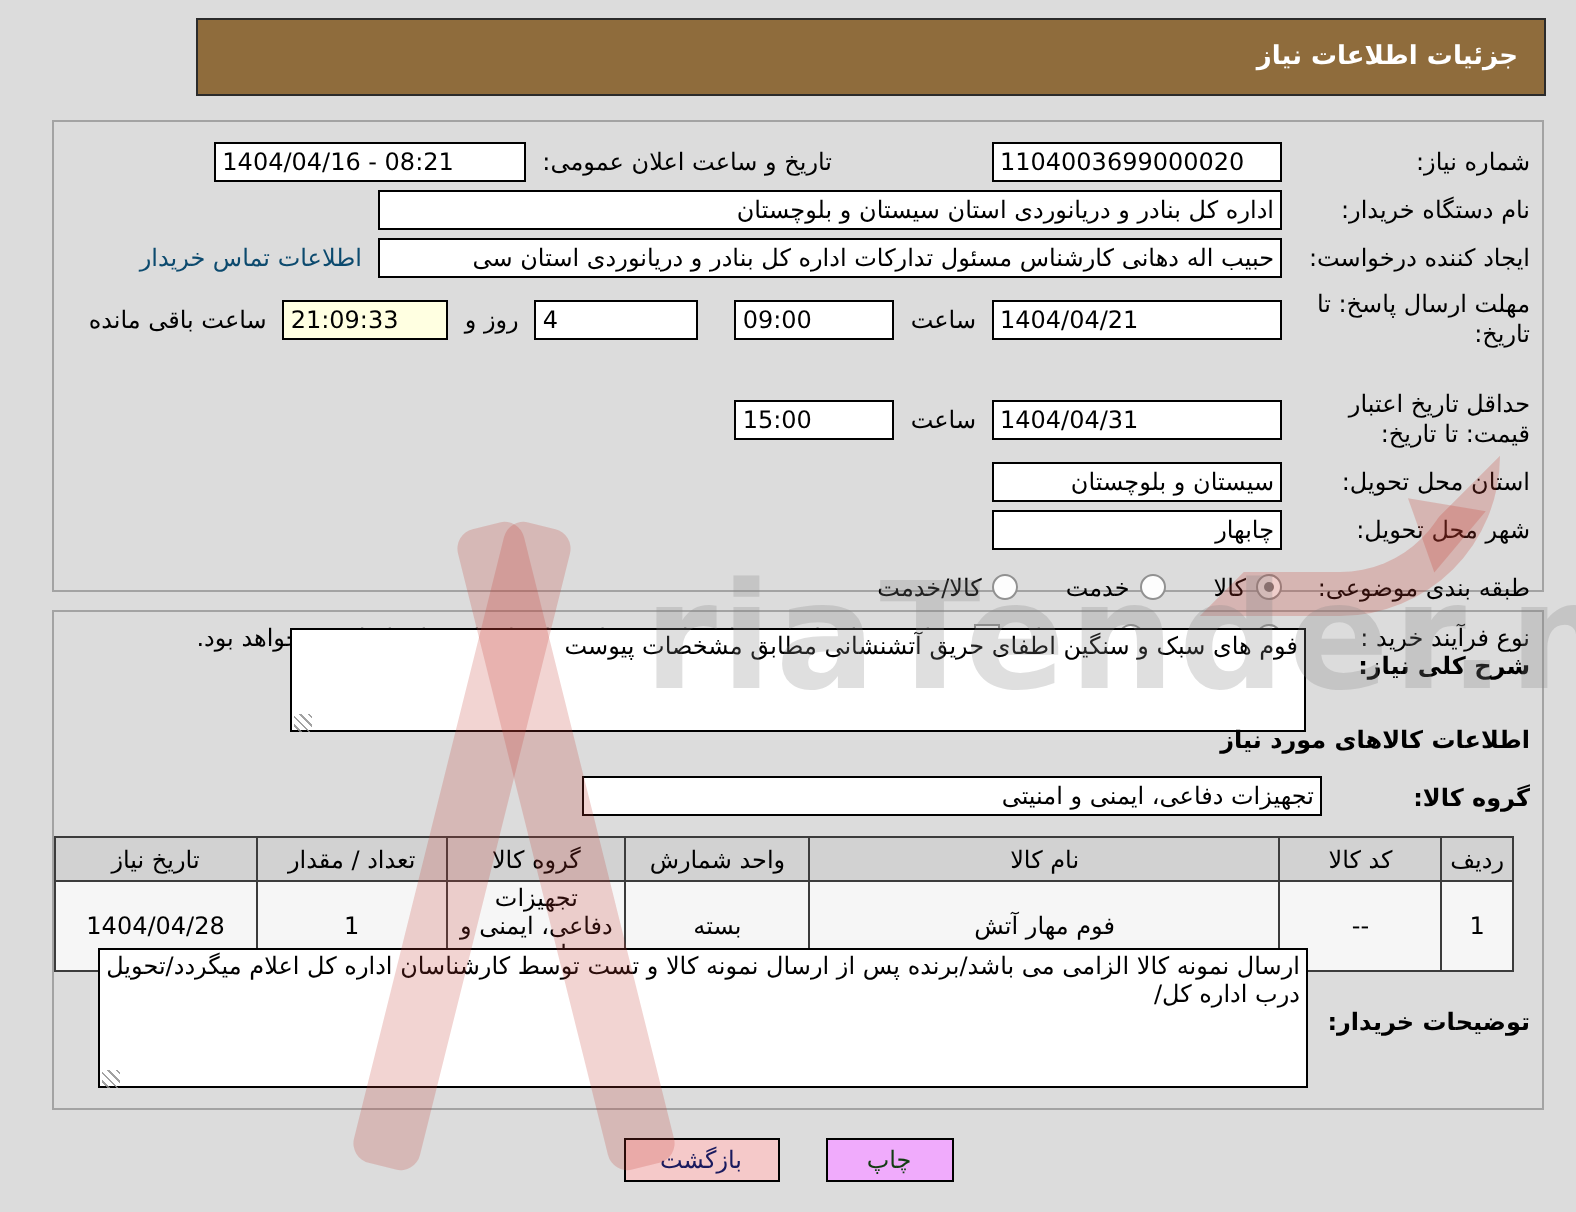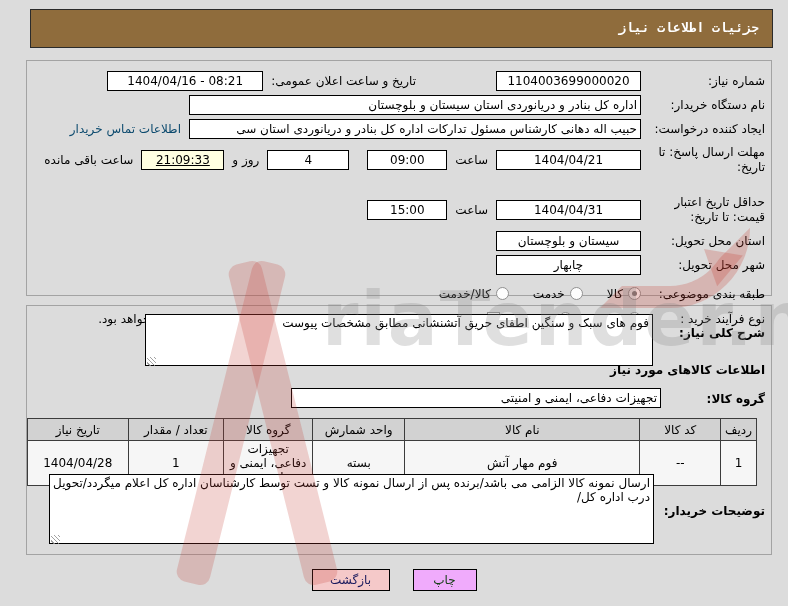--- a/index.html
+++ b/index.html
@@ -4,37 +4,37 @@
 <style>
   * { box-sizing: border-box; }
   html,body { margin:0; padding:0; }
   body {
     width:788px; height:606px; position:relative; overflow:hidden;
     background:#dcdcdc;
     font-family:"DejaVu Sans","Liberation Sans",sans-serif;
     font-size:12px; color:#000;
   }
   .titlebar {
-    position:absolute; right:15px; top:9px; width:743px; height:39px;
+    position:absolute; right:15px; top:9px; width:675px; height:39px;
     background:#8f6c3c; border:1px solid #2b2b2b; color:#fff;
-    font-weight:bold; font-size:13px; line-height:37px; padding-right:13px;font-family:Liberation Mono, monospace;
+    font-weight:bold; font-size:13px; line-height:37px; padding-right:13px;
   }
   .groupbox { position:absolute; border:1px solid #a3a3a3; background:transparent; }
   #box1 { right:16px; top:60px; width:746px; height:236px; padding:9px 6px 0 6px; }
   #box2 { right:16px; top:305px; width:746px; height:250px; }
   .frow { display:flex; align-items:center; margin-bottom:3px; min-height:21px; }
   .flabel { width:124px; flex:none; padding-left:10px; }
   .flabel.two { line-height:1.25; }
   .inp {
     height:20px; border:1px solid #000; background:#fff; padding:0 3px;
     font-family:inherit; font-size:12px; color:#000; display:block;
   }
   .w145 { width:145px; } .w156 { width:156px; } .w452 { width:452px; }
-  .w80 { width:80px; } .w82 { width:82px; } .w83 { width:83px;text-decoration:underline; } .w370 { width:370px; }
-  .ctr { text-align:center; } .ltr { direction:ltr; }
+  .w80 { width:80px; } .w82 { width:82px; } .w83 { width:83px; } .w370 { width:370px; }
+  .ctr { } .ltr { direction:ltr; }
   .nowrap { white-space:nowrap; overflow:hidden; }
   .yellow { background:#ffffe1; }
   .midtxt { margin:0 8px; flex:none; }
   .sp72 { width:72px; flex:none; } .sp18 { width:18px; flex:none; }
   .link { color:#0c4a6e; cursor:pointer; margin-right:8px; white-space:nowrap; }
   .radio {
     width:13px; height:13px; border-radius:50%; border:1px solid #919191; background:#fdfdfd;
     display:inline-block; position:relative; flex:none; margin-left:5px;
   }
   .radio.checked::after {

